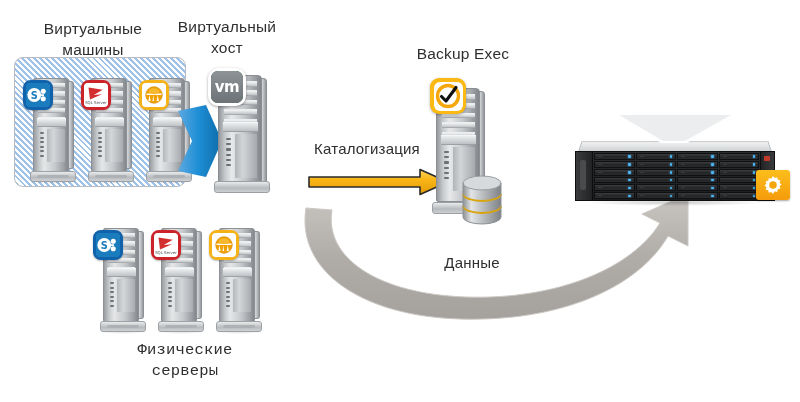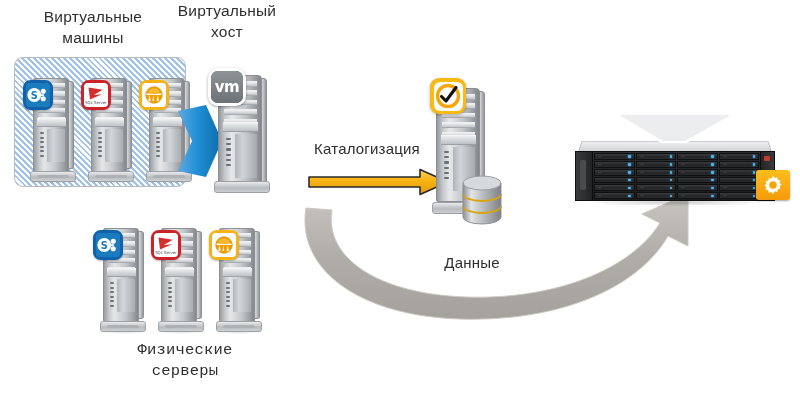--- a/index.html
+++ b/index.html
@@ -233,26 +233,27 @@
   .tower-shadow{
     position:absolute;width:52px;height:6px;
     background:radial-gradient(ellipse at center,rgba(0,0,0,.17),rgba(0,0,0,0) 70%);
   }
 </style>
 </head>
 <body>
 
 <div class="stage">
 
-  <div class="lbl" style="left:18px;top:6px;width:150px;">Виртуальные
+  <div class="lbl" style="left:18px;top:18px;width:150px;">Виртуальные
 машины</div>
 
-  <div class="lbl" style="left:172px;top:0;width:110px;">Виртуальный
+  <div class="lbl" style="left:172px;top:16px;width:110px;">Виртуальный
 хост</div>
 
+  <div class="lbl" style="left:388px;top:43px;width:150px;">Backup Exec</div>
 
   <div class="lbl" style="left:105px;top:340px;width:160px;font-family:Liberation Mono, monospace;">Физические
 серверы</div>
 
   <div class="vm-box"></div>
 
   <div class="tower-shadow" style="left:27px;top:178px;"></div>
   <div class="tower abs" style="left:30px;top:78px;">
     <div class="side"></div>
     <div class="body">

